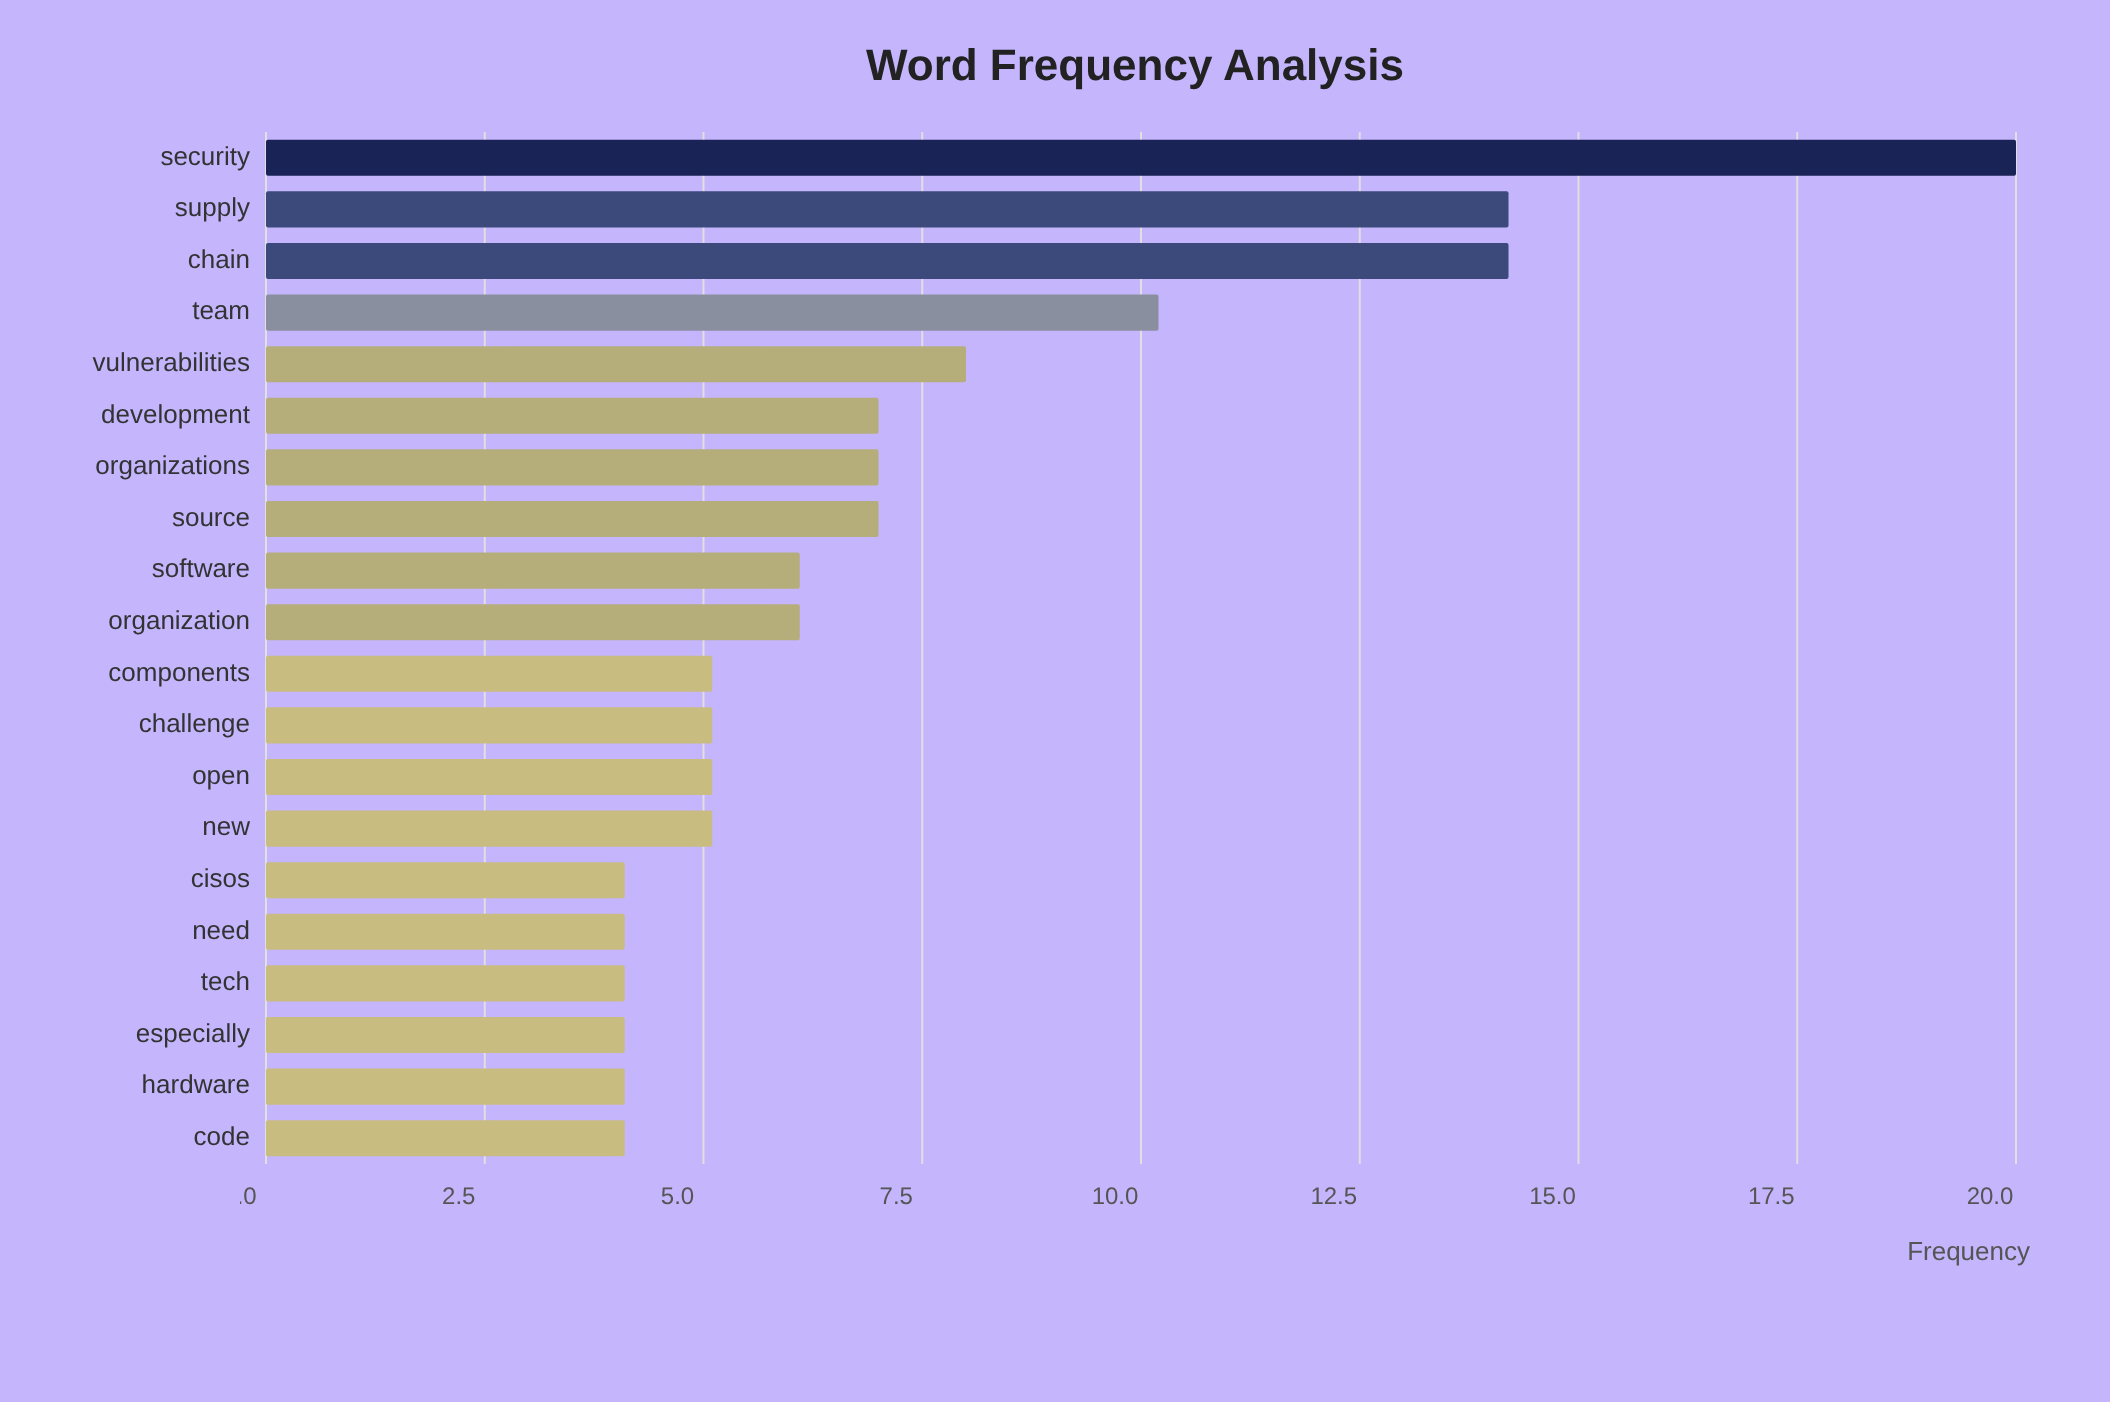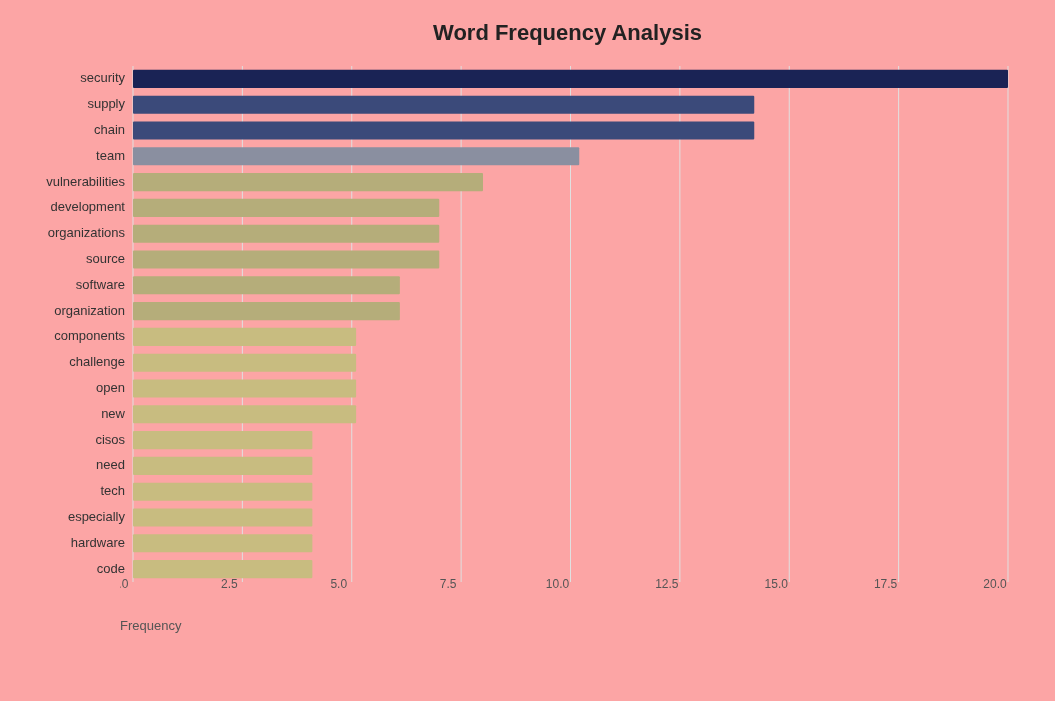--- a/index.html
+++ b/index.html
@@ -7,21 +7,21 @@
       background: #f5f5f5;
       font-family: Arial, sans-serif;
       display: flex;
       justify-content: center;
       align-items: center;
       width: 1055px;
       height: 701px;
       overflow: hidden;
     }
     .chart-container {
-      background: #fca5a5;
+      background: #c4b5fd;
       width: 1055px;
       height: 701px;
       padding: 20px 40px 60px 120px;
       position: relative;
     }
     .chart-title {
       text-align: center;
       font-size: 22px;
       font-weight: bold;
       margin-bottom: 16px;
@@ -98,15 +98,15 @@
           <text x="218.75" y="16" text-anchor="middle" font-size="12" fill="#555">5.0</text>
           <text x="328.125" y="16" text-anchor="middle" font-size="12" fill="#555">7.5</text>
           <text x="437.5" y="16" text-anchor="middle" font-size="12" fill="#555">10.0</text>
           <text x="546.875" y="16" text-anchor="middle" font-size="12" fill="#555">12.5</text>
           <text x="656.25" y="16" text-anchor="middle" font-size="12" fill="#555">15.0</text>
           <text x="765.625" y="16" text-anchor="middle" font-size="12" fill="#555">17.5</text>
           <text x="875" y="16" text-anchor="middle" font-size="12" fill="#555">20.0</text>
         </svg>
     </div>
 
-    <div style="text-align:left; font-size:13px; color:#555; margin-top:16px;">Frequency</div>
+    <div style="text-align:right; font-size:13px; color:#555; margin-top:2px;">Frequency</div>
   </div>
 </div>
 
 </body></html>

